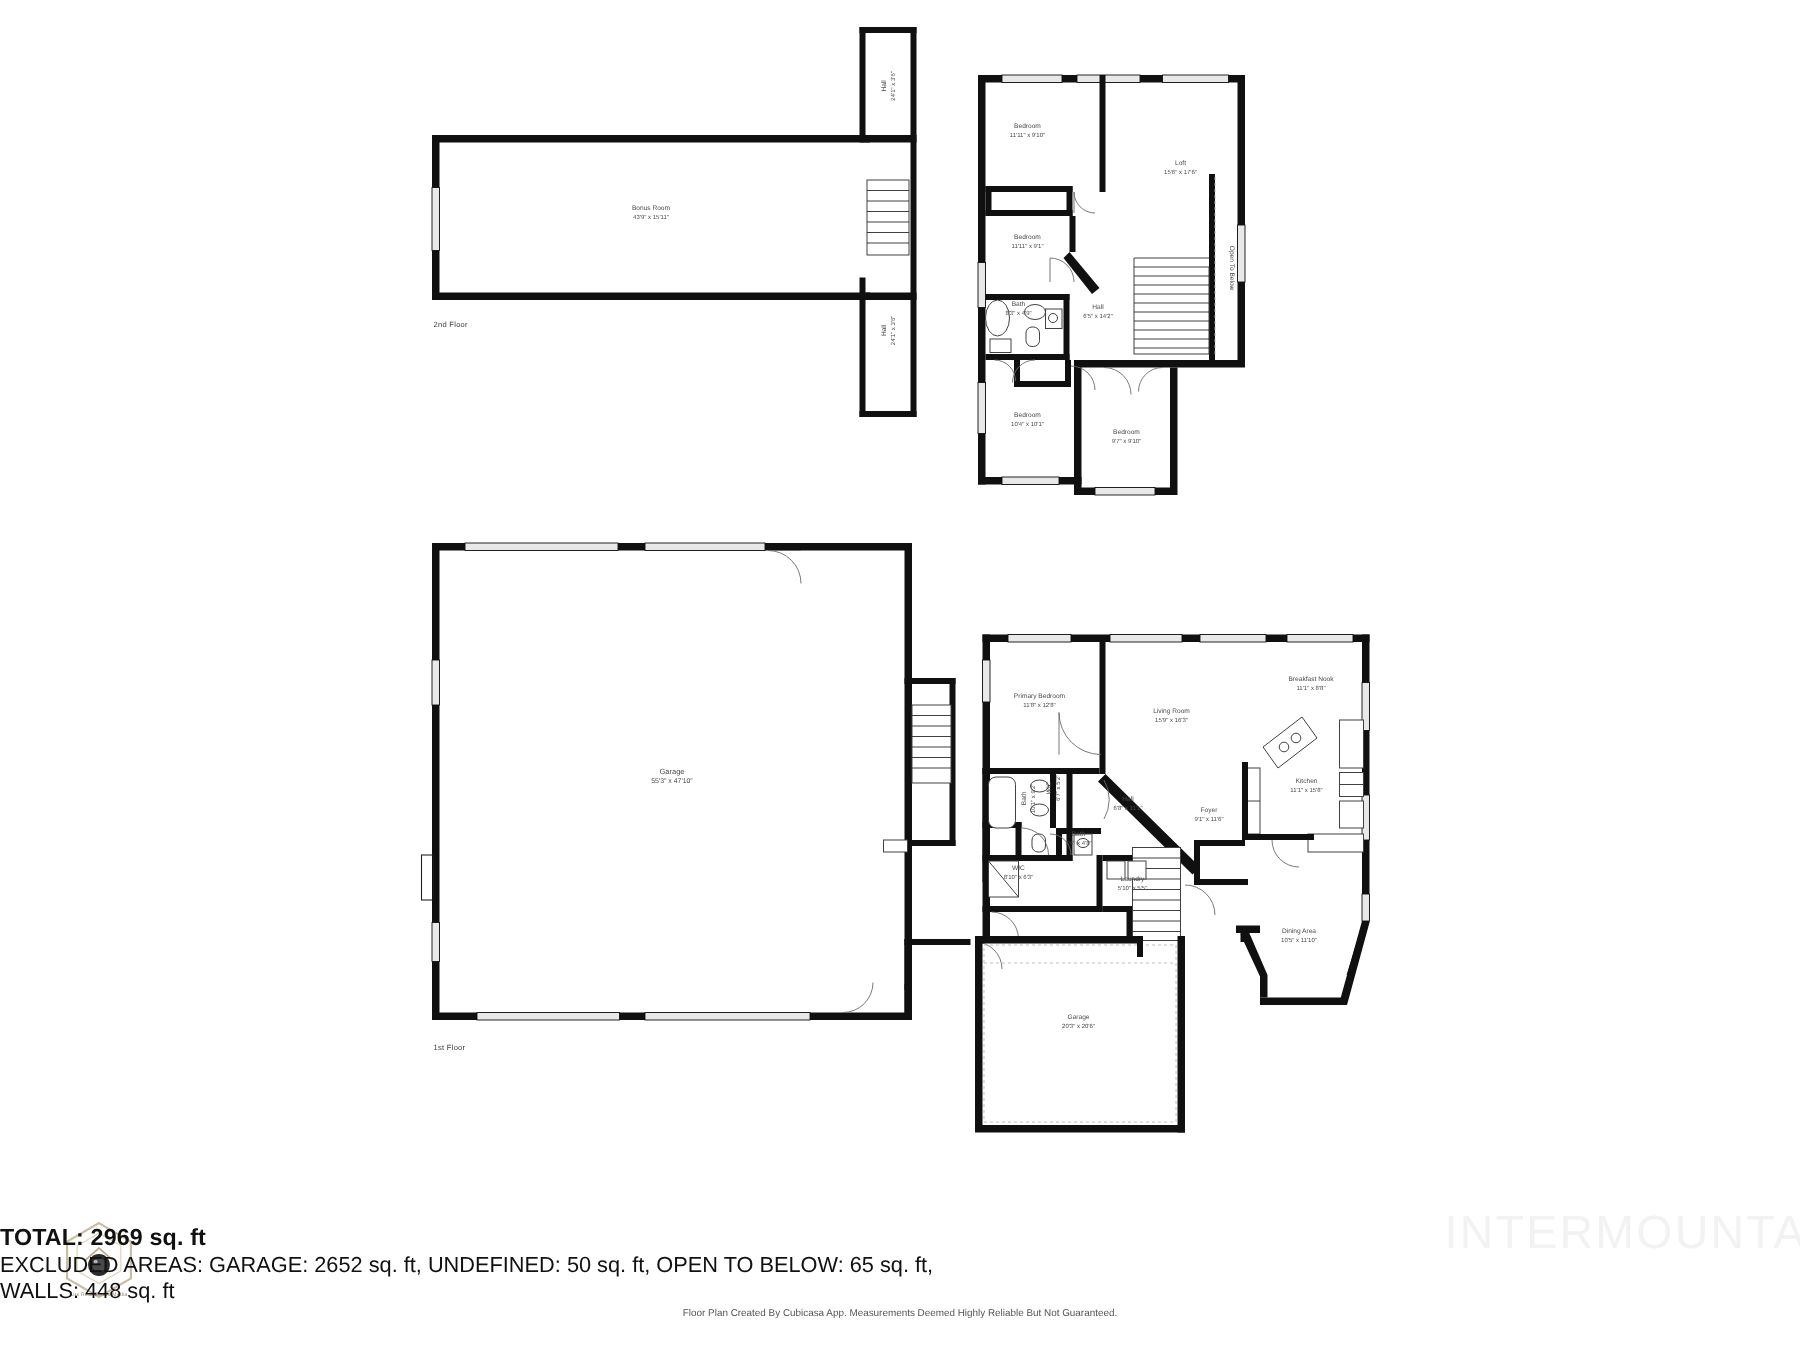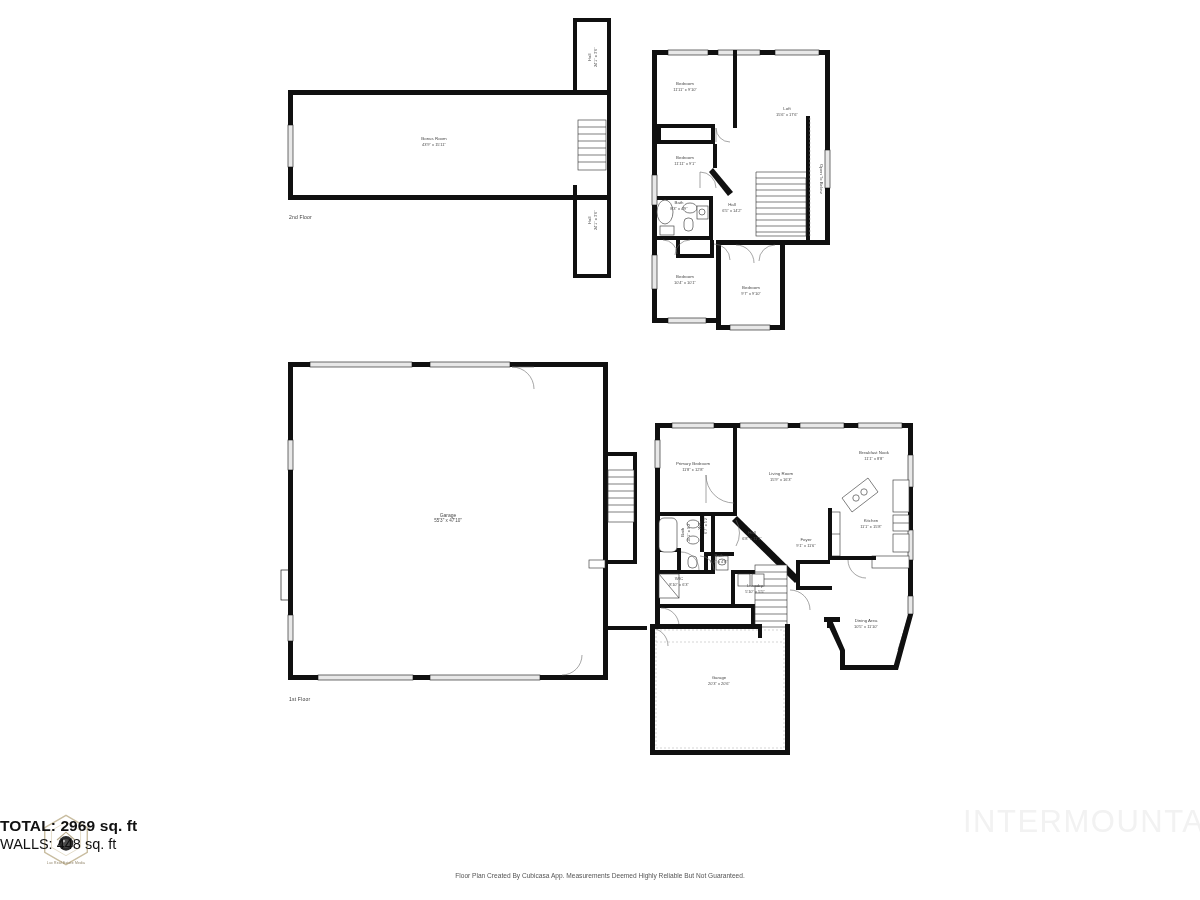--- a/index.html
+++ b/index.html
@@ -458,18 +458,19 @@
       <path d="M34 50 L50 36 L66 50" fill="none" stroke="#b9ac8c" stroke-width="2"></path>
       <circle cx="50" cy="56" r="13" fill="#2b2b2b"></circle>
       <circle cx="50" cy="56" r="8" fill="#4a4a4a"></circle>
       <circle cx="46" cy="52" r="2.4" fill="#e9e9e9" opacity=".65"></circle>
     </svg>
   </div>
   <div class="logo-cap" style="left:29px;top:861px;">Lux Real Estate Media</div>
 
   <div class="summary" style="top:817px;">
     <div class="total">TOTAL: 2969 sq. ft</div>
+    <div class="l3">EXCLUDED AREAS: GARAGE: 2652 sq. ft, UNDEFINED: 50 sq. ft, OPEN TO BELOW: 65 sq. ft,</div>
     <div class="l4">WALLS: 448 sq. ft</div>
   </div>
 
   <div class="disclaimer" style="top:872px;">Floor Plan Created By Cubicasa App. Measurements Deemed Highly Reliable But Not Guaranteed.</div>
 
 </div>
 
 </body></html>

